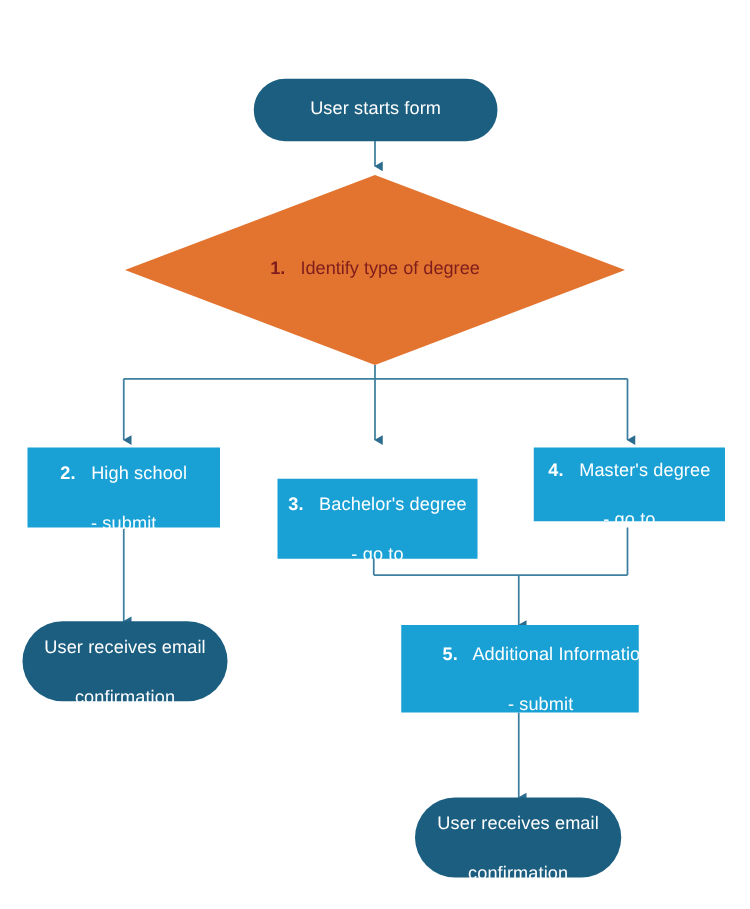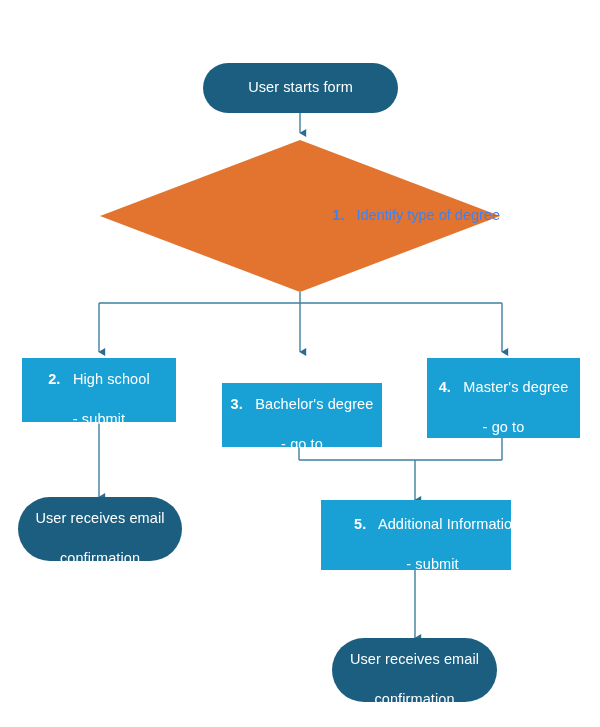--- a/index.html
+++ b/index.html
@@ -67,23 +67,23 @@
   .decision .shape {
     position: absolute;
     inset: 0;
     background: #e2742f;
     clip-path: polygon(50% 0%, 100% 50%, 50% 100%, 0% 50%);
   }
   .decision .label {
     position: relative;
     z-index: 2;
     font-size: 14.5px;
-    color: #3b82f6;
+    color: #7f1d1d;
     width: 100%;
-    text-align: right;
+    text-align: center;
   }
   .decision .num {
     font-weight: bold;
   }
   .nowrap { white-space: nowrap; }
 </style>
 </head>
 <body>
 
 <div id="canvas">
@@ -141,21 +141,21 @@
   <div class="node process" style="left:222px; top:358px; width:160px; height:64px;margin-top:25px;">
     <span class="txt">
       <span class="nowrap">
         <span class="num">3.&nbsp;&nbsp;</span>
         <span>Bachelor's degree</span>
       </span><br>
       <span class="nowrap">- go to</span>
     </span>
   </div>
 
-  <div class="node process" style="left:427px; top:358px; width:153px; height:80px;text-align:center;">
+  <div class="node process" style="left:427px; top:358px; width:153px; height:59px;text-align:center;">
     <span class="txt">
       <span class="nowrap">
         <span class="num">4.&nbsp;&nbsp;</span>
         <span>Master's degree</span>
       </span><br>
       <span class="nowrap">- go to</span>
     </span>
   </div>
 
   <div class="node process" style="left:321px; top:500px; width:190px; height:70px;padding-left:33px;">

